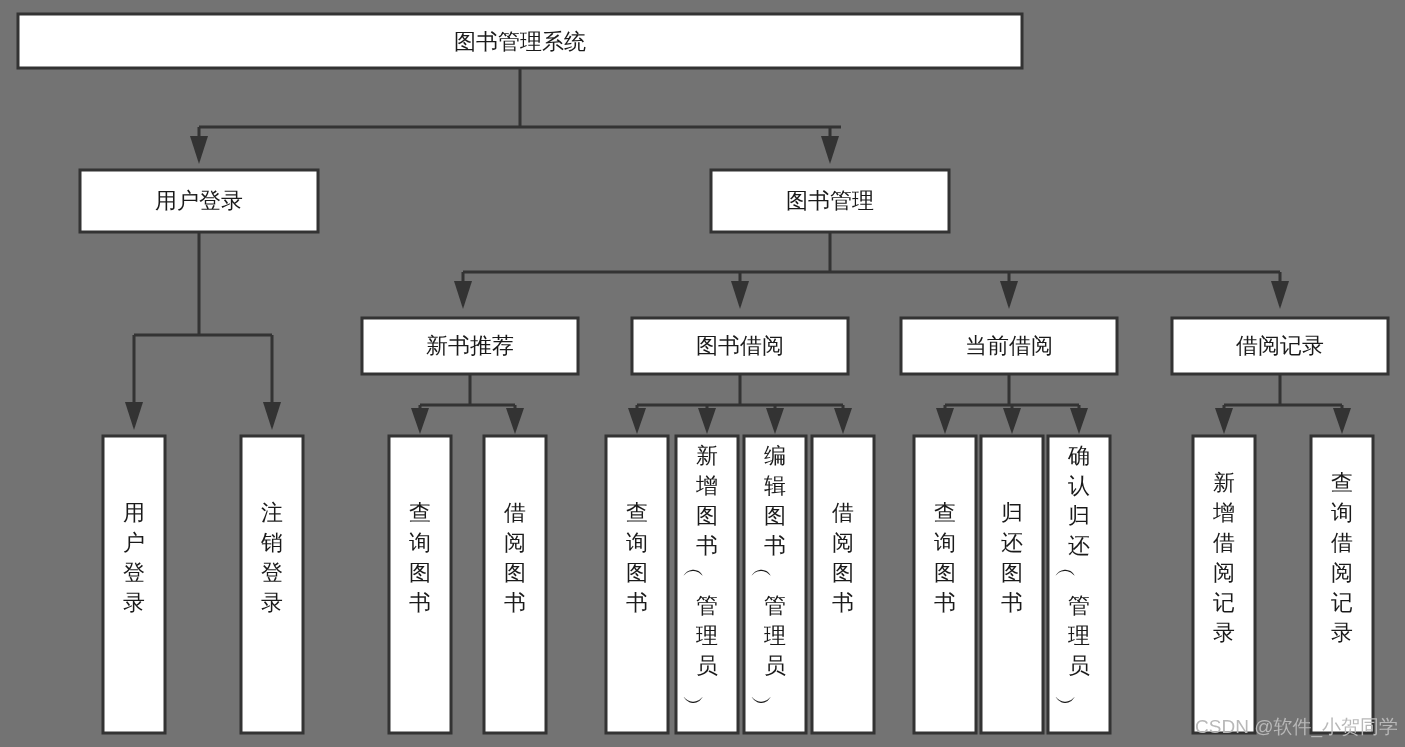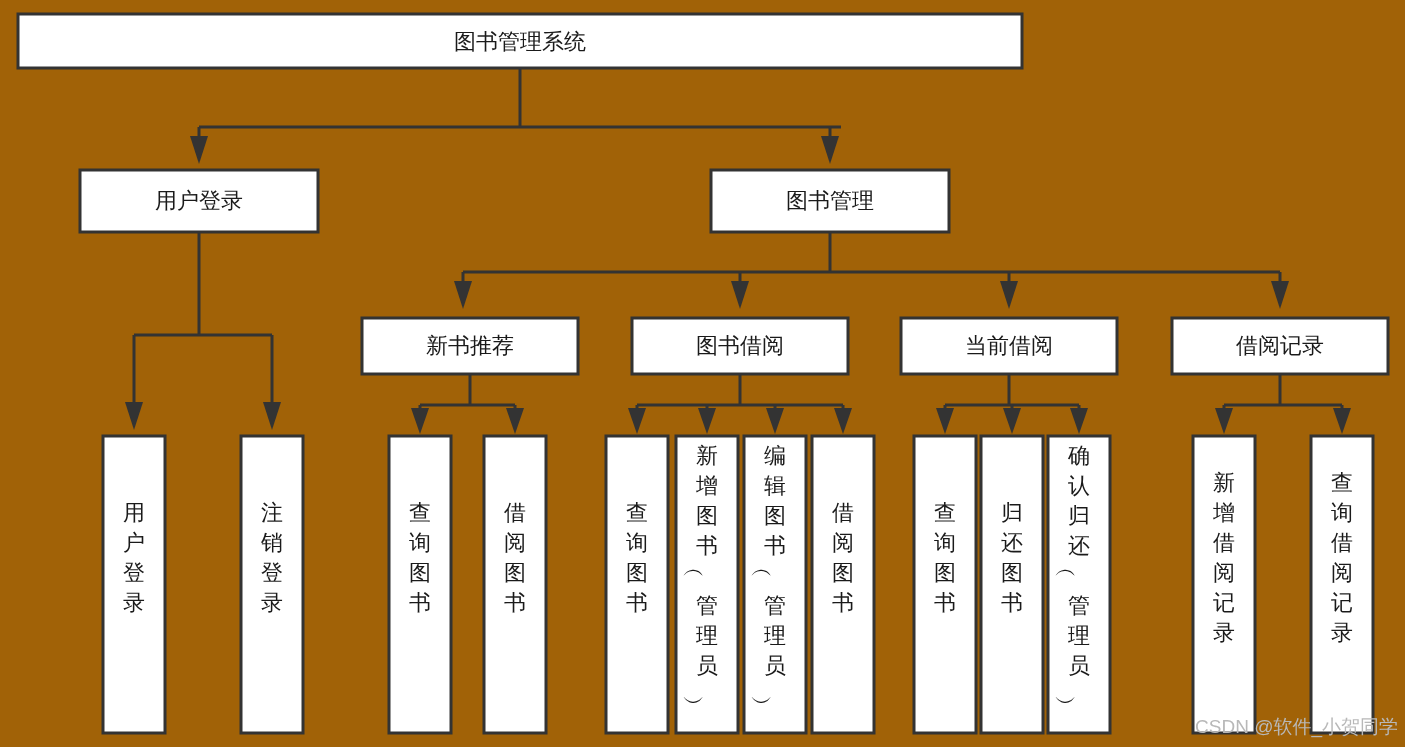--- a/index.html
+++ b/index.html
@@ -8,21 +8,21 @@
     padding: 0;
     background: #ffffff;
   }
   body {
     font-family: "Liberation Sans", "DejaVu Sans", sans-serif;
   }
   #diagram-root {
     position: relative;
     width: 1405px;
     height: 747px;
-    background: #a16207;
+    background: #737373;
     overflow: hidden;
   }
   svg.diagram-canvas {
     position: absolute;
     left: 0;
     top: 0;
     width: 1405px;
     height: 747px;
   }
   .node-box {

